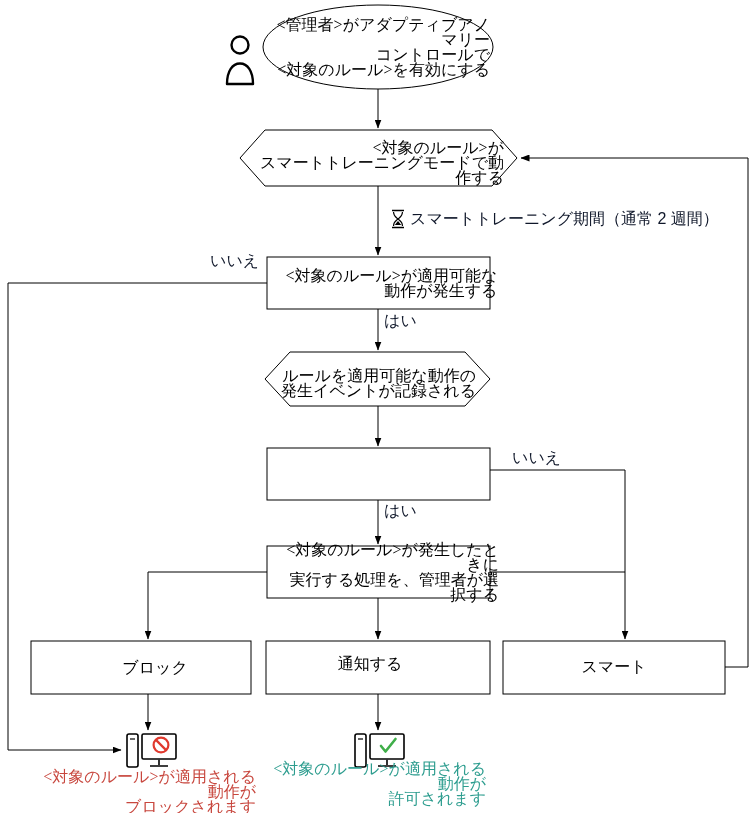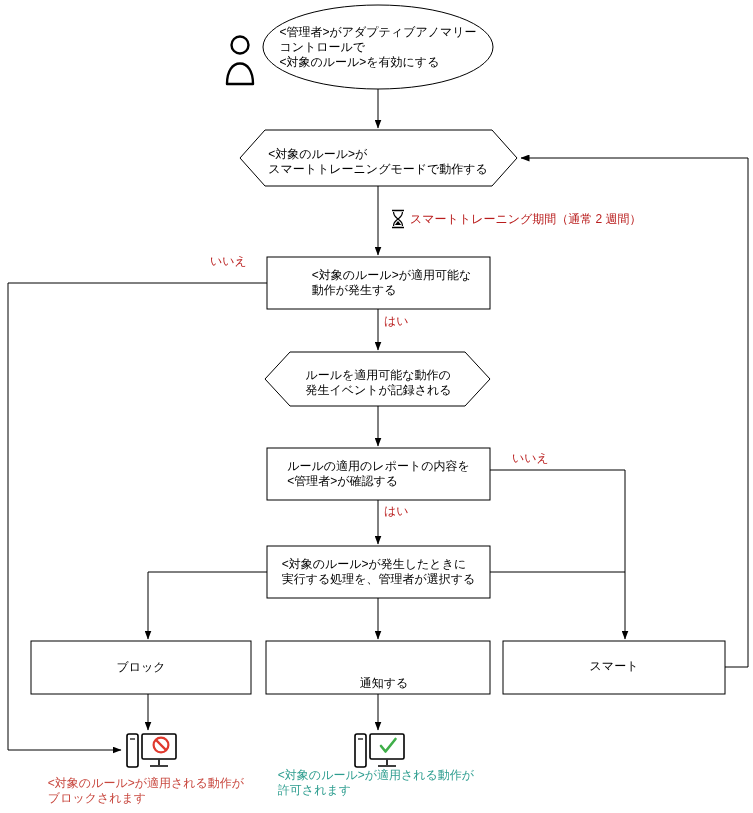--- a/index.html
+++ b/index.html
@@ -1,25 +1,25 @@
 <!DOCTYPE html>
 <html><head>
 <meta charset="utf-8">
 <style>
   html, body { margin: 0; padding: 0; background: #ffffff; }
   body { font-family: "Liberation Sans", "DejaVu Sans", sans-serif; }
   .stage { position: relative; width: 753px; height: 813px; background: #ffffff; overflow: hidden; }
   .stage > svg { position: absolute; left: 0; top: 0; display: block; }
   .lbl {
     position: absolute; display: flex; align-items: center; justify-content: center;
-    text-align: left; font-size: 12px; line-height: 15px; color: #000;
-    white-space: pre-line; pointer-events: none;
+    text-align: right; font-size: 16px; line-height: 15px; color: #000;
+    white-space: pre-line; pointer-events: none; font-family: Liberation Serif, serif;
   }
   .elbl {
-    position: absolute; font-size: 12px; line-height: 16px; color: #b91c1c;
+    position: absolute; font-size: 16px; line-height: 16px; color: #0f172a;
     white-space: pre; pointer-events: none;
   }
   .result-blocked { color: #c8473e; }
   .result-allowed { color: #2d9d8f; }
 </style>
 </head>
 <body>
 
 <div class="stage">
 
@@ -90,26 +90,24 @@
 
   <div class="lbl" style="left:266px; top:16px; width:224px; height:62px;">&lt;管理者&gt;がアダプティブアノマリー
 コントロールで
 &lt;対象のルール&gt;を有効にする</div>
   <div class="lbl" style="left:252px; top:132px; width:252px; height:60px;">&lt;対象のルール&gt;が
 スマートトレーニングモードで動作する</div>
   <div class="lbl" style="left:282px; top:259px; width:219px; height:48px;">&lt;対象のルール&gt;が適用可能な
 動作が発生する</div>
   <div class="lbl" style="left:269px; top:354px; width:219px; height:58px;">ルールを適用可能な動作の
 発生イベントが記録される</div>
-  <div class="lbl" style="left:269px; top:450px; width:219px; height:48px;">ルールの適用のレポートの内容を
-&lt;管理者&gt;が確認する</div>
-  <div class="lbl" style="left:269px; top:548px; width:219px; height:48px;">&lt;対象のルール&gt;が発生したときに
+  <div class="lbl" style="left:269px; top:548px; width:219px; height:48px;padding-left:11px;">&lt;対象のルール&gt;が発生したときに
 実行する処理を、管理者が選択する</div>
-  <div class="lbl" style="left:33px; top:643px; width:216px; height:49px;">ブロック</div>
-  <div class="lbl" style="left:274px; top:643px; width:220px; height:40px;margin-top:20px;">通知する</div>
+  <div class="lbl" style="left:33px; top:643px; width:216px; height:49px;padding-left:14px;">ブロック</div>
+  <div class="lbl" style="left:260px; top:643px; width:220px; height:40px;">通知する</div>
   <div class="lbl" style="left:505px; top:643px; width:218px; height:46px;">スマート</div>
 
   <div class="elbl" style="left:210px; top:253px;">いいえ</div>
   <div class="elbl" style="left:384px; top:313px;">はい</div>
   <div class="elbl" style="left:512px; top:450px;">いいえ</div>
   <div class="elbl" style="left:384px; top:503px;">はい</div>
   <div class="elbl" style="left:410px; top:211px;">スマートトレーニング期間（通常 2 週間）</div>
 
   <div class="lbl result-blocked" style="left:36px; top:774px; width:220px; height:34px;">&lt;対象のルール&gt;が適用される動作が
 ブロックされます</div>

